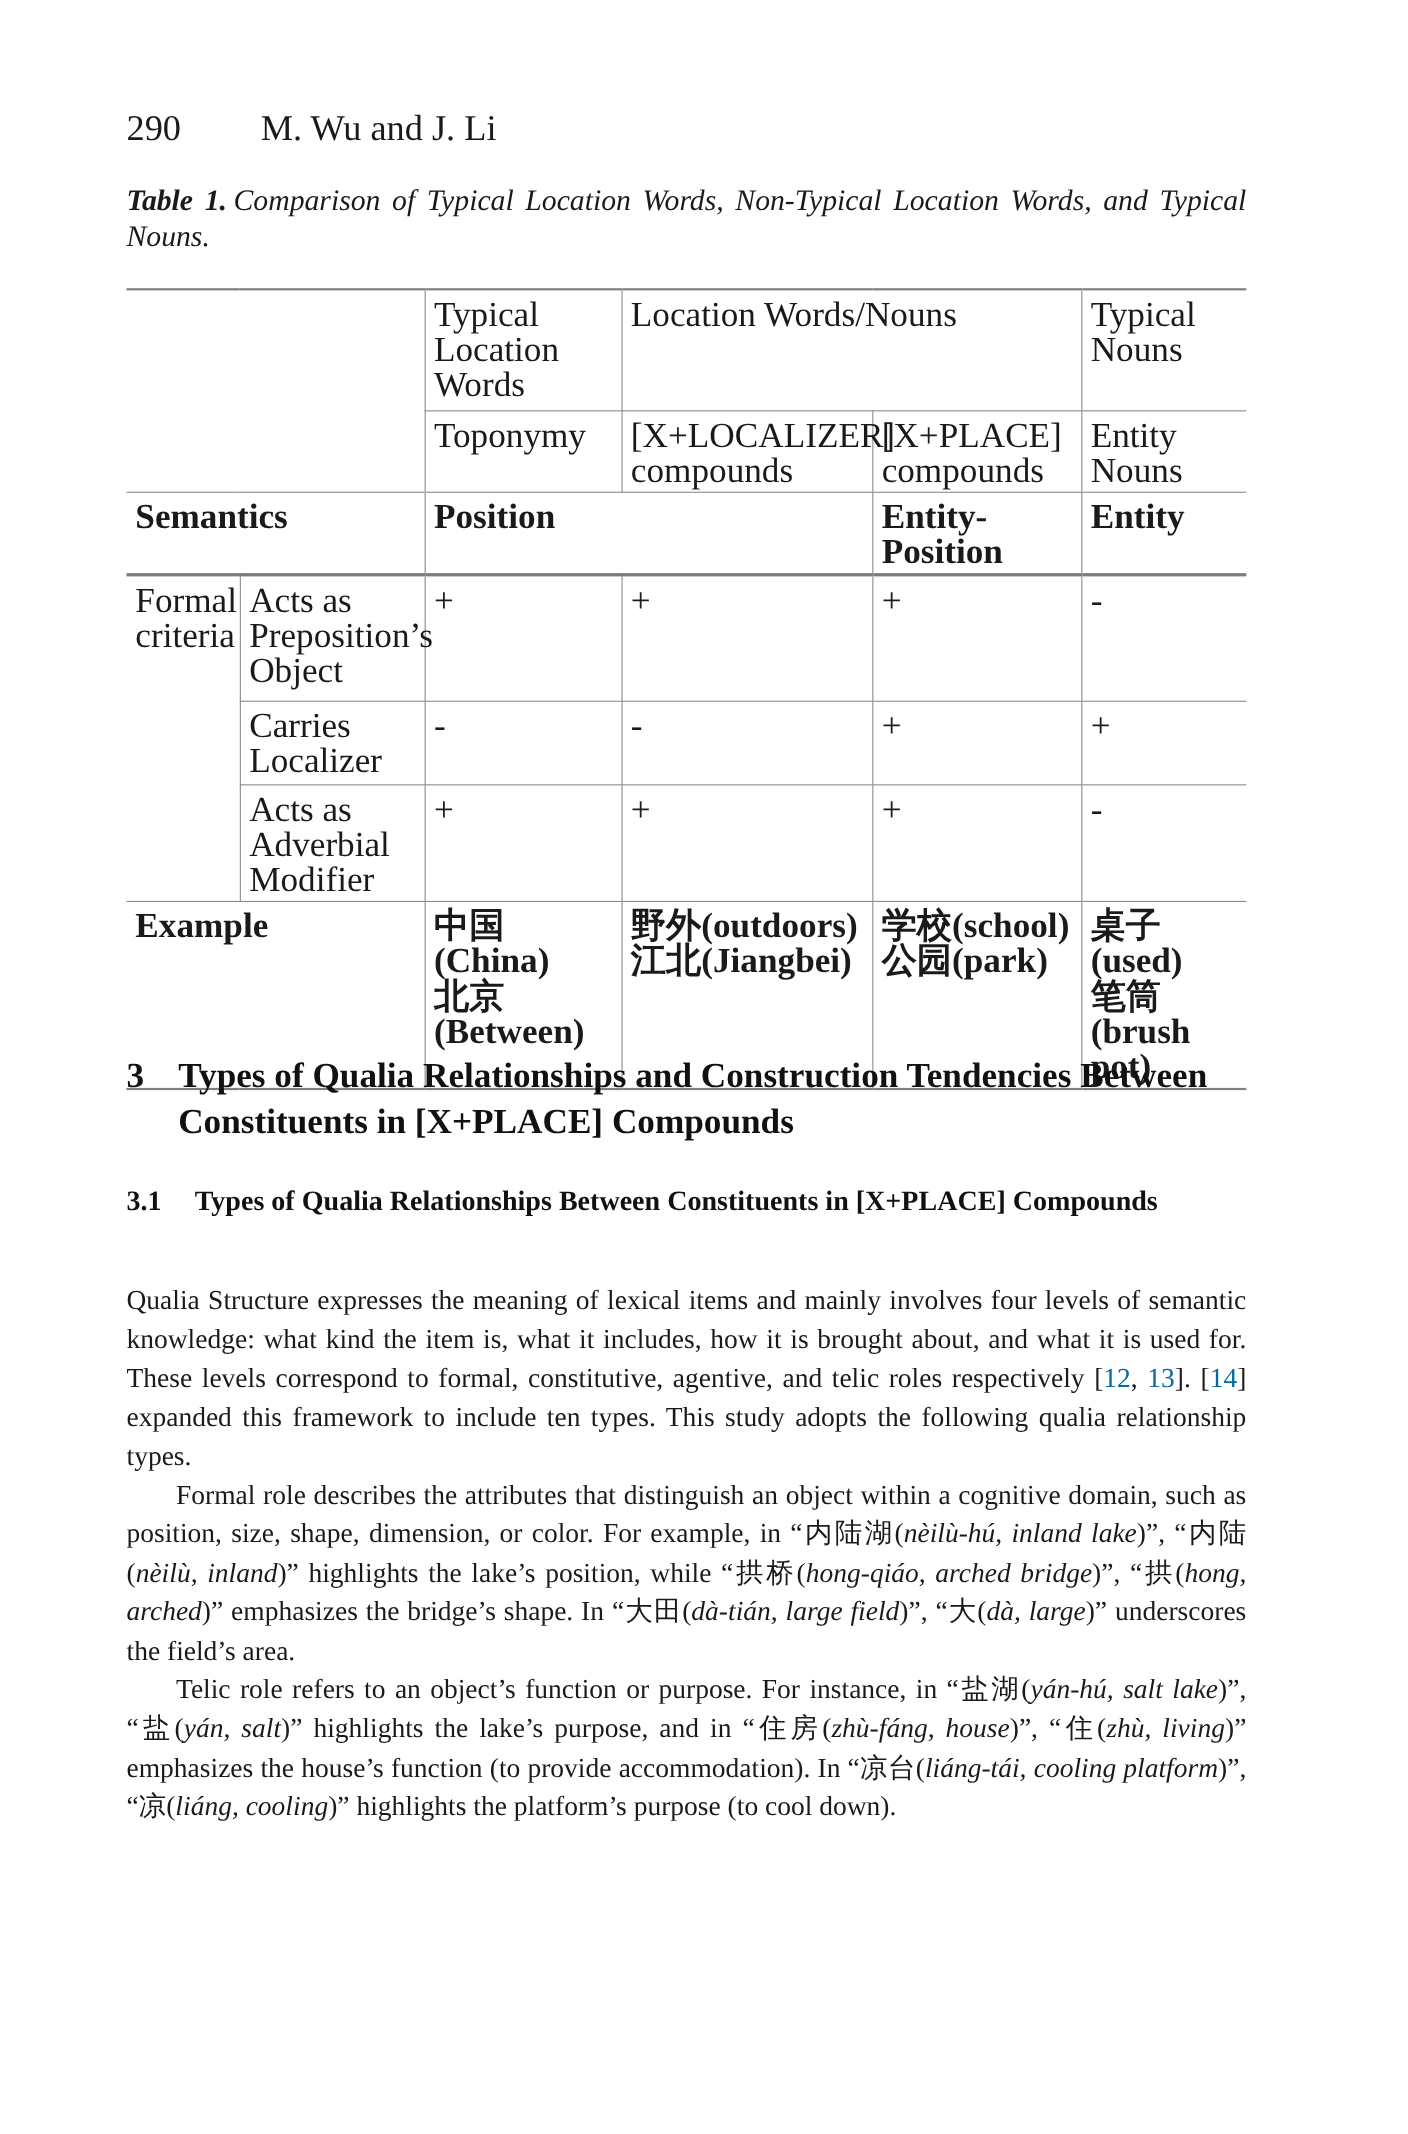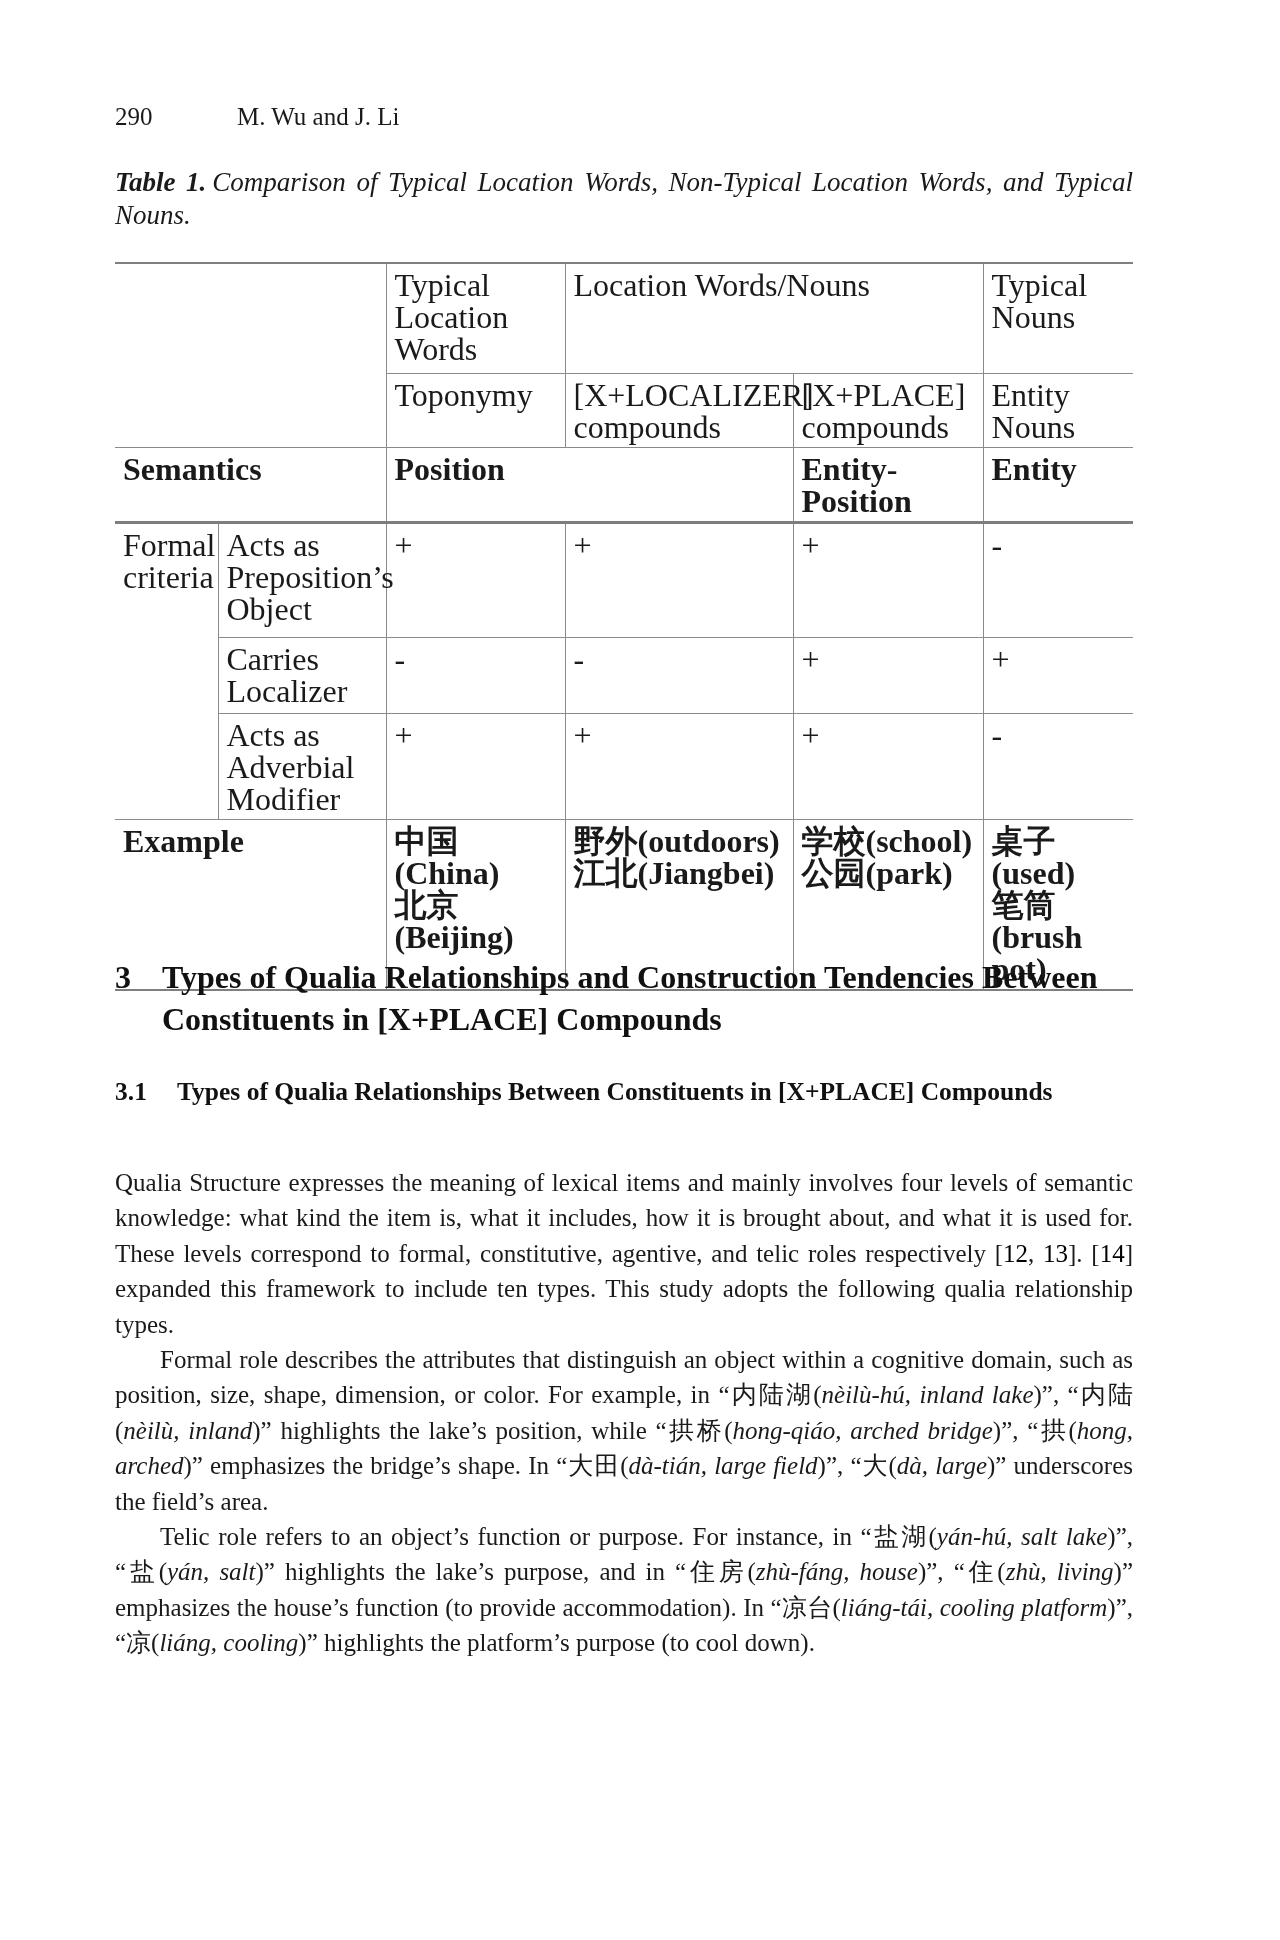--- a/index.html
+++ b/index.html
@@ -2,21 +2,21 @@
 <html><head>
 <meta charset="utf-8">
 <style>
   html, body { margin: 0; padding: 0; background: #ffffff; }
   body {
     width: 1280px; height: 1940px; position: relative; overflow: hidden;
     font-family: "Liberation Serif", "DejaVu Serif", serif;
     color: #1a1a1a;
   }
   .running-head {
-    position: absolute; top: 102px; left: 115px; font-size: 25px; line-height: 30px;
+    position: absolute; top: 102px; left: 115px; font-size: 33px; line-height: 30px;
   }
   .running-head .author { position: absolute; left: 122px; white-space: nowrap; }
   .caption {
     position: absolute; top: 166px; left: 115px; width: 1018px;
     font-size: 27px; line-height: 33px; text-align: justify; font-style: italic;
   }
   .caption .label { font-weight: bold; margin-right: 6px; }
 
   table.t1 {
     position: absolute; top: 262px; left: 115px; width: 1018px;
@@ -51,21 +51,21 @@
   .sec3 .txt { margin-left: 47px; }
   .sec31 { top: 1074px; font-size: 25.5px; line-height: 35px; }
   .sec31 .txt { margin-left: 62px; }
 
   .body-text {
     position: absolute; top: 1165px; left: 115px; width: 1018px;
     font-size: 25px; line-height: 35.4px; text-align: justify;
   }
   .body-text p { margin: 0; }
   .body-text p.indent { text-indent: 45px; }
-  .cite { color: #000000; text-decoration: none; }
+  .cite { color: #0369a1; text-decoration: none; }
 </style>
 </head>
 <body>
 
 <div class="running-head">
   <span>290</span>
   <span class="author">M. Wu and J. Li</span>
 </div>
 
 <div class="caption">
@@ -119,21 +119,21 @@
     <td>Acts as Adverbial Modifier</td>
     <td>+</td>
     <td>+</td>
     <td>+</td>
     <td>-</td>
   </tr>
   <tr class="r7 bottom">
     <td colspan="2">Example</td>
     <td>
           <div>中国(China)</div>
-          <div>北京(Beijing)</div>
+          <div>北京(Between)</div>
         </td>
     <td>
           <div>野外(outdoors)</div>
           <div>江北(Jiangbei)</div>
         </td>
     <td>
           <div>学校(school)</div>
           <div>公园(park)</div>
         </td>
     <td>

